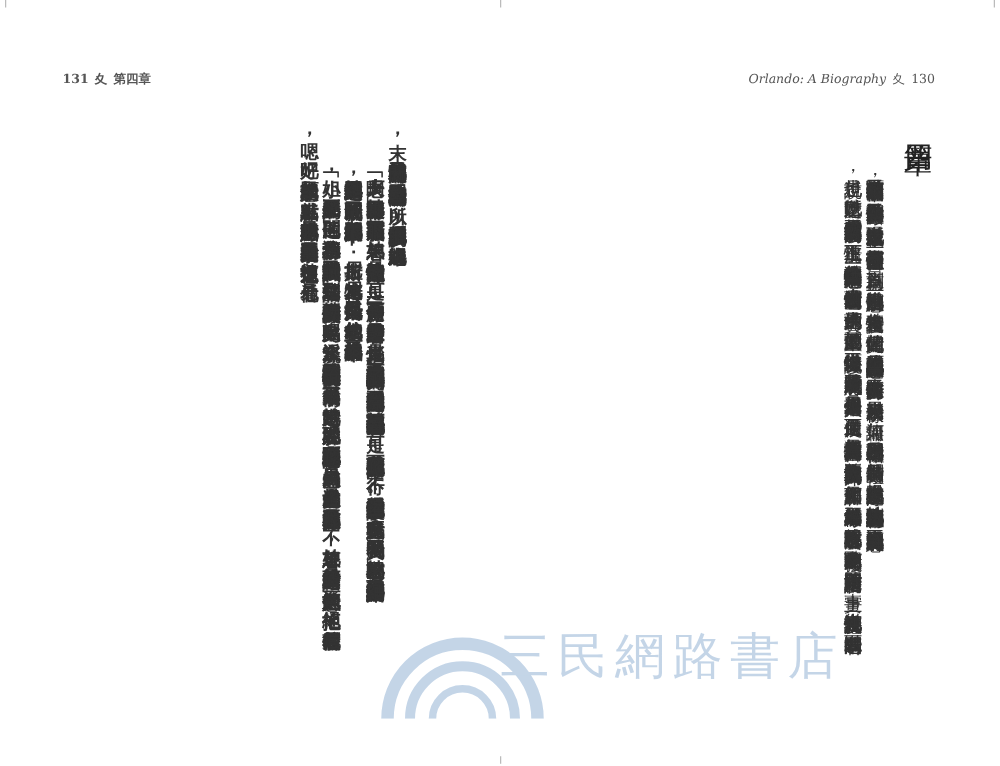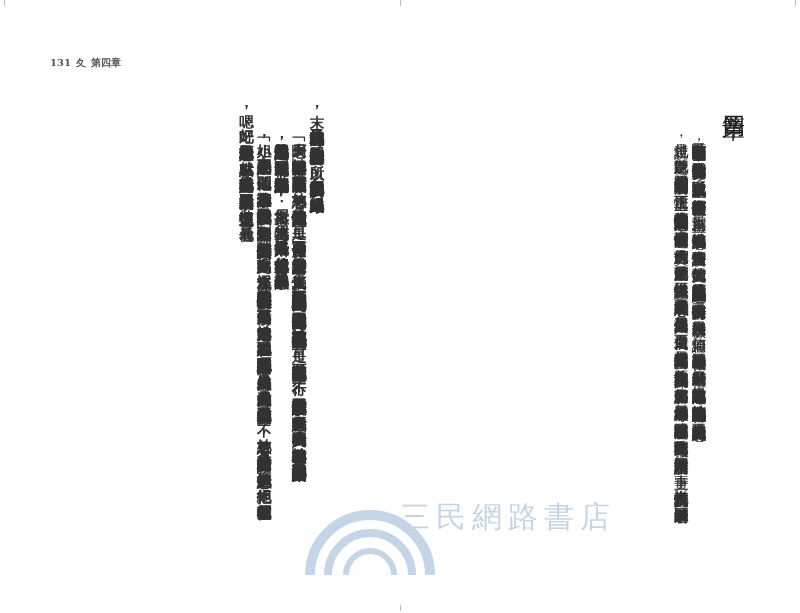--- a/index.html
+++ b/index.html
@@ -18,21 +18,21 @@
                 writing-mode: vertical-rl; font-size: 14.6px; line-height: 17.6px;
                 letter-spacing: 0.2px; color: #333; }
   .page.left .text-block { right: 74px; width: 300px; }
   .page.right .text-block { right: 92px; width: 290px; }
   .para { margin: 0; }
   .para.indent { text-indent: 2em; }
   .chapter-title { position: absolute; top: 97px; right: 55px; writing-mode: vertical-rl;
                    font-size: 23px; letter-spacing: 1px; color: #222; line-height: 1; }
   .watermark { position: absolute; left: 300px; top: 485px; width: 330px; height: 90px; pointer-events: none; opacity: 0.32; }
   .wm-arc { position: absolute; left: 0; top: 0; width: 140px; height: 90px; }
-  .wm-text { position: absolute; left: 100px; top: 12px; font-size: 30px; color: #4a7fb8; letter-spacing: 6px; white-space: nowrap; font-family: "DejaVu Sans", sans-serif; }
+  .wm-text { position: absolute; left: 100px; top: 12px; font-size: 40px; color: #4a7fb8; letter-spacing: 6px; white-space: nowrap; font-family: "DejaVu Sans", sans-serif; }
   .wm-url { position: absolute; left: 100px; top: 52px; font-size: 20px; color: #7aa3cf; letter-spacing: 1px; white-space: nowrap; font-family: "DejaVu Sans", sans-serif; }
   .crop-mark { position: absolute; width: 1px; height: 6px; background: #bbb; }
 </style>
 </head>
 <body>
 
 <div class="spread">
 
   <div class="page left">
     <div class="running-head">
@@ -40,20 +40,23 @@
     </div>
     <div class="text-block">
       <p class="para">末，她足足花了整個旅程的時間，才終於弄明白究竟為什麼她會那麼吃驚，所以，我們也就跟著她的步調，將緣由娓娓道來。</p>
       <p class="para indent">「老天啊！」她從驚嚇中回過神來，好不容易在涼篷底下躺下，她想著，「這的確是愉快偷懶的生活方式，可是，」一面伸了伸兩條腿，「裙子老是在腳跟磨蹭著，真是惱人，不過這東西（她說的是身上穿的印花綾紋綢緞）可真是世界上最漂亮的了。我從來不覺得我的膚色（說到這兒，她把手放在膝蓋上）可以像現在襯托得這麼好看。可是，我可以穿著這身衣服從船上跳下去游泳嗎？不行！所以我得依賴那些穿著藍制服的水手保護。我反對這一點嗎？我不贊同嗎？」她心裡嘀咕著，現在她遇到了這個平順論證的第一個糾結。</p>
       <p class="para indent">她還沒來得及解開這個糾結，吃飯時間就到了，替她把結解開的正是船長本人——尼古拉斯．本尼迪克特，巴托洛斯船長，他的相貌堂堂，親自為她切了一份鹹牛肉。</p>
       <p class="para indent">「小姐，您要不要來點肥的？」他問道，「讓我為您切小小一片，就像您指甲那麼小的一片試試。」聽到這句話，她全身感受到一陣美妙的顫慄，鳥兒歡唱，溪水奔流，這令她回想第一次見到莎夏公主那種無以言喻的喜悅，那已是幾百年前了。當時她追逐，現在她閃躲，哪一種感覺更令她心醉神迷呢？是男人的感覺，還是女人的感覺？還是這兩種感覺其實都一樣？不，她想著，這才是最美妙的（一面向船長道謝，一面婉拒他的好意），拒絕他，然後看著他皺眉，嗯，好吧，如果他願意的話，就來一點點，最小最薄的一點點吧，這真是再美妙不過的事了，欲拒還迎之後，看見他</p>
     </div>
   </div>
 
   <div class="page right">
+    <div class="running-head">
+      <span class="title-en">Orlando: A Biography</span><span class="sep">夊</span><span>130</span>
+    </div>
     <div class="chapter-title">第四章</div>
     <div class="text-block">
       <p class="para indent">歐蘭多賣了項鍊的第十顆珍珠後還剩下幾個金幣，她為自己買了當時女性所穿的整套行頭，所以她現在坐在「迷人淑女號」甲板上，穿著打扮合乎英國上層社會的年輕女性。直到目前為止，她幾乎沒有想過自己的性別，這件事實說來相當奇怪，但實情的確如此，或許是因為她原本穿的土耳其長褲讓她根本沒想過這件事；吉普賽女人除了一兩種特殊情況外，和男人幾乎沒什麼兩樣。無論如何，她是因為腿碰到裙子裡的裙環，船長又特別殷勤有禮，提議為她在甲板上撐起涼篷遮陽，她這才吃驚地意識到身為女人的限制及特權，不過這樣的一驚並不是她所能料想得到的。</p>
       <p class="para indent">也就是說，她之所以吃驚，並不僅僅或完全是因為想到貞潔和如何保有貞潔的問題所引發的。在正常情況下，一位貌美年輕的女性若是獨自一人恐怕只能想到這種事情：貞潔是治理女性這整個體制的基石；貞潔是她們的珠寶，她們最重要的東西，必須不惜犧牲一切加以保護，若是不幸遭人蹂躪只能以死明志。但是如果一個人過去三十年是個男人，而且還是個大使，如果一個人曾經擁著女王入懷（如果傳言為真），曾和一兩位地位沒有那麼高的淑女同床共枕，如果一個人曾和羅西娜．佩琵塔那樣的舞者結過婚等等，或許就不會對這種事那麼吃驚。歐蘭多吃驚的理由頗為複雜，一時之間很難用三言兩語說清楚，事實上，從來也沒有人說她反應特別快，可以在瞬間看清問題本</p>
     </div>
   </div>
 
   <div class="watermark">
     <svg class="wm-arc" viewBox="0 0 140 90">
       <path d="M10 90 A60 60 0 0 1 130 90" fill="none" stroke="#4a7fb8" stroke-width="10"></path>

